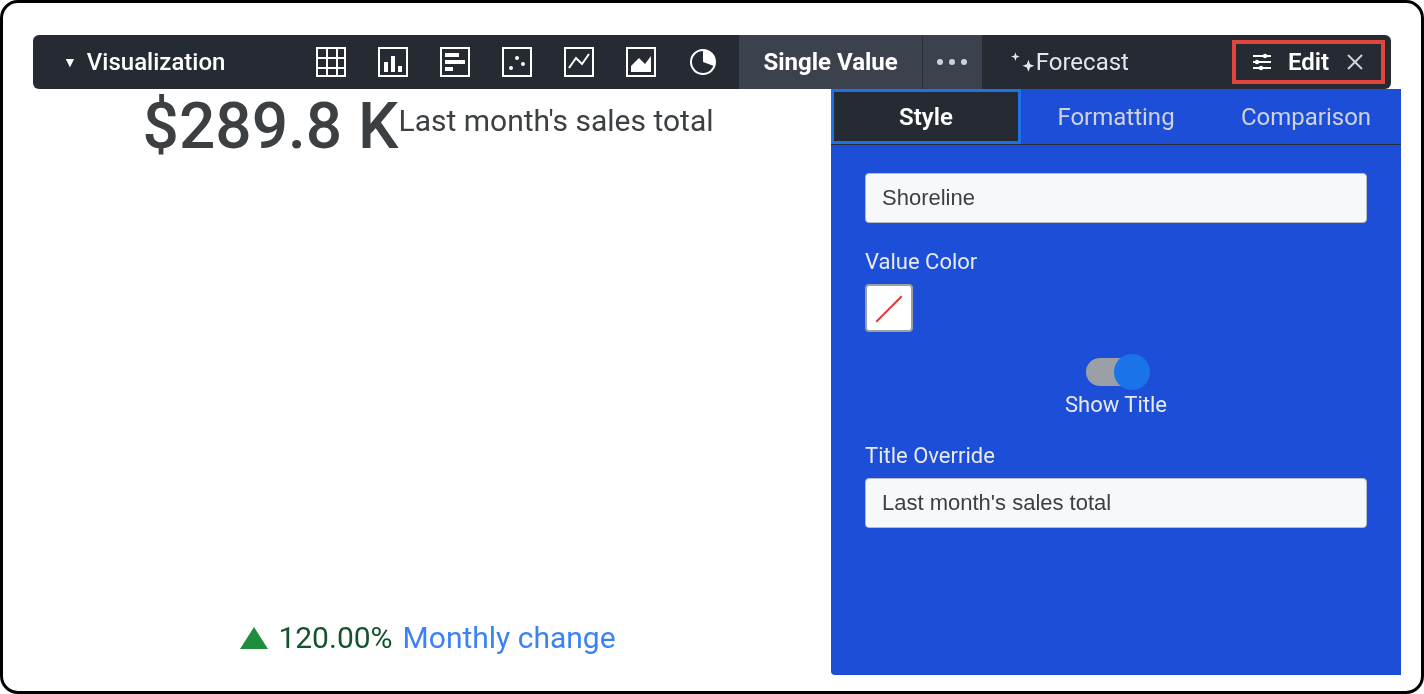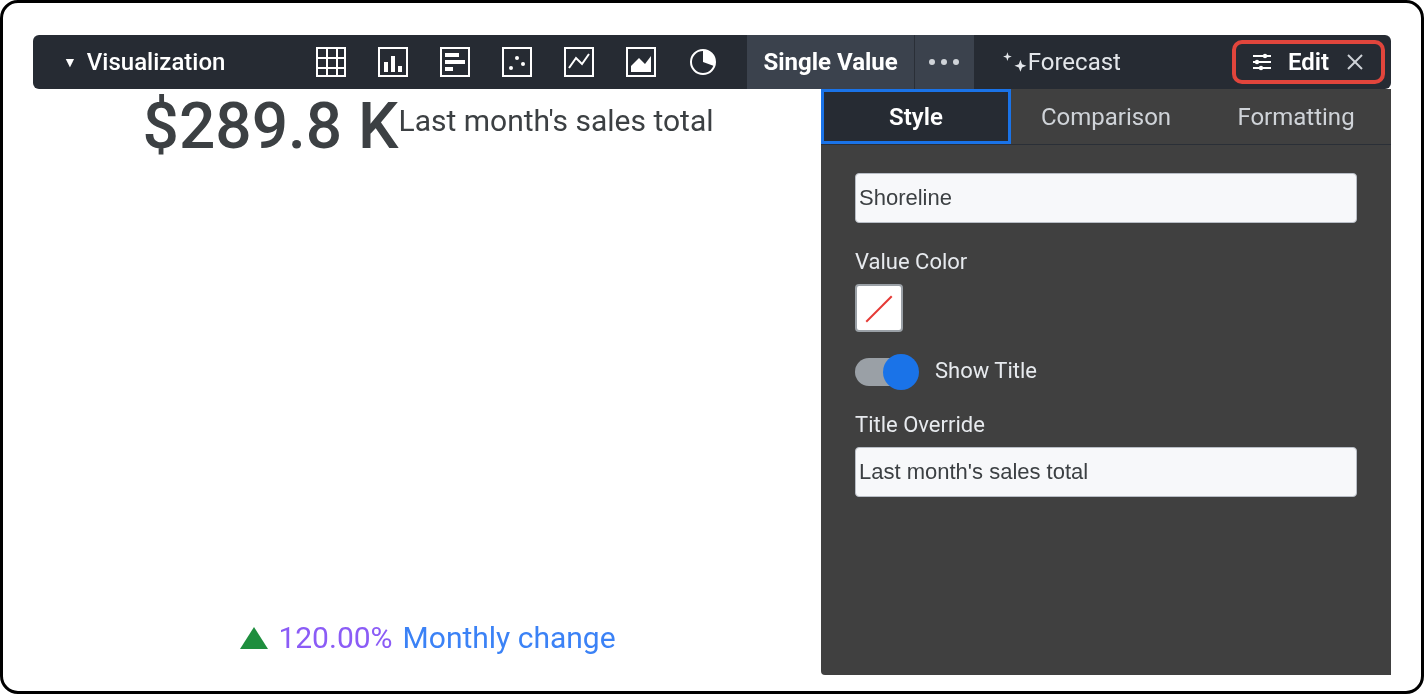--- a/index.html
+++ b/index.html
@@ -21,94 +21,94 @@
     font-size: 24px; font-weight: 500; cursor: pointer;
   }
   .viz-caret { font-size: 14px; }
   .icon-strip { display: flex; align-items: center; gap: 30px; margin-left: 70px; }
   .viz-icon {
     width: 32px; height: 32px; display: flex; align-items: center; justify-content: center;
     cursor: pointer;
   }
   .viz-icon svg { width: 32px; height: 32px; }
   .sv-tab {
-    margin-left: 28px; height: 100%; padding: 0 16px;
+    margin-left: 20px; height: 100%; padding: 0 24px;
     display: flex; align-items: center; font-size: 24px; font-weight: 700;
     background: #3b424d; color: #fff;
   }
   .more-dots {
     width: 60px; height: 100%; background: #3b424d;
     display: flex; align-items: center; justify-content: center; gap: 6px;
     border-left: 1px solid #2a2f37;
   }
   .more-dots span { width: 6px; height: 6px; border-radius: 50%; background: #cfd3d8; }
   .forecast {
     display: flex; align-items: center; padding: 0 28px;
     font-size: 24px; color: #e3e6ea; height: 100%;
   }
   .forecast svg { width: 26px; height: 26px; }
   .spacer { flex: 1; }
   .edit-group {
     display: flex; align-items: center; gap: 14px;
     height: 44px; margin-right: 6px; padding: 0 14px;
-    border: 4px solid #e1453c; border-radius: 10px;
+    border: 4px solid #e1453c; border-radius: 0;
   }
   .edit-group .edit-label { font-size: 24px; font-weight: 600; color: #fff; }
   .edit-group svg { width: 24px; height: 24px; }
 
   
   .main-area {
     position: absolute; left: 30px; top: 86px; bottom: 16px;
     width: 790px; background: #fff;
     display: flex; flex-direction: row; align-items: flex-start; justify-content: center;
   }
   .big-value { font-size: 64px; font-weight: 500; color: #3c4043; }
   .big-title { font-size: 30px; color: #3c4043; margin-top: 14px; }
   .compare-row {
     position: absolute; bottom: 20px; left: 0; right: 0;
     display: flex; align-items: center; justify-content: center; gap: 10px;
     font-size: 30px;
   }
-  .compare-row .pct { color: #8b5cf6; font-weight: 400; }
+  .compare-row .pct { color: #14532d; font-weight: 400; }
   .compare-row .lbl { color: #3b82f6; }
   .tri-up {
     width: 0; height: 0; border-left: 14px solid transparent;
     border-right: 14px solid transparent; border-bottom: 22px solid #1e8e3e;
   }
 
   
   .side-panel {
-    position: absolute; right: 30px; top: 86px; bottom: 16px; width: 570px;
-    background: #404040; color: #e7eaee;
+    position: absolute; right: 20px; top: 86px; bottom: 16px; width: 570px;
+    background: #1d4ed8; color: #e7eaee;
     border-bottom-left-radius: 4px;
   }
   .panel-tabs { display: flex; height: 56px; border-bottom: 1px solid #2a2f37; }
   .panel-tab {
     flex: 1; display: flex; align-items: center; justify-content: center;
     font-size: 24px; color: #cfd3d8; cursor: pointer;
   }
   .panel-tab.active {
     background: #262b33; color: #fff; font-weight: 600;
     outline: 3px solid #1a73e8; outline-offset: -3px;
   }
   .panel-body { padding: 28px 34px; display: flex; flex-direction: column; gap: 26px; }
   .field-label { font-size: 22px; color: #e7eaee; margin-bottom: 10px; }
   .text-input {
     width: 100%; height: 50px; background: #f7f8fa; color: #3c4043;
-    border: 1px solid #b9bec6; border-radius: 4px; font-size: 22px; padding: 0 3px;
+    border: 1px solid #b9bec6; border-radius: 4px; font-size: 22px; padding: 0 16px;
   }
   .color-swatch {
     width: 48px; height: 48px; border: 2px solid #9aa0a6; border-radius: 4px;
     background: #fff; position: relative; cursor: pointer;
   }
   .color-swatch::after {
     content: ""; position: absolute; left: 4px; right: 4px; top: 50%;
     height: 2px; background: #e53935; transform: rotate(-45deg);
   }
-  .toggle-row { display: flex; gap: 20px; }
+  .toggle-row { display: flex; align-items: center; gap: 6px; flex-direction: column; }
   .toggle {
     width: 60px; height: 28px; background: #9aa0a6; border-radius: 16px;
     position: relative; cursor: pointer;
   }
   .toggle.on::after {
     content: ""; position: absolute; right: -4px; top: -4px;
     width: 36px; height: 36px; background: #1a73e8; border-radius: 50%;
   }
   .toggle-label { font-size: 22px; }
 </style>
@@ -216,22 +216,22 @@
     <div class="compare-row">
       <div class="tri-up"></div>
       <span class="pct">120.00%</span>
       <span class="lbl">Monthly change</span>
     </div>
   </div>
 
   <div class="side-panel">
     <div class="panel-tabs">
       <div class="panel-tab active">Style</div>
+      <div class="panel-tab">Formatting</div>
       <div class="panel-tab">Comparison</div>
-      <div class="panel-tab">Formatting</div>
     </div>
     <div class="panel-body">
 
       <div>
         <input class="text-input" value="Shoreline" style="">
       </div>
 
       <div>
         <div class="field-label">Value Color</div>
         <div class="color-swatch"></div>

